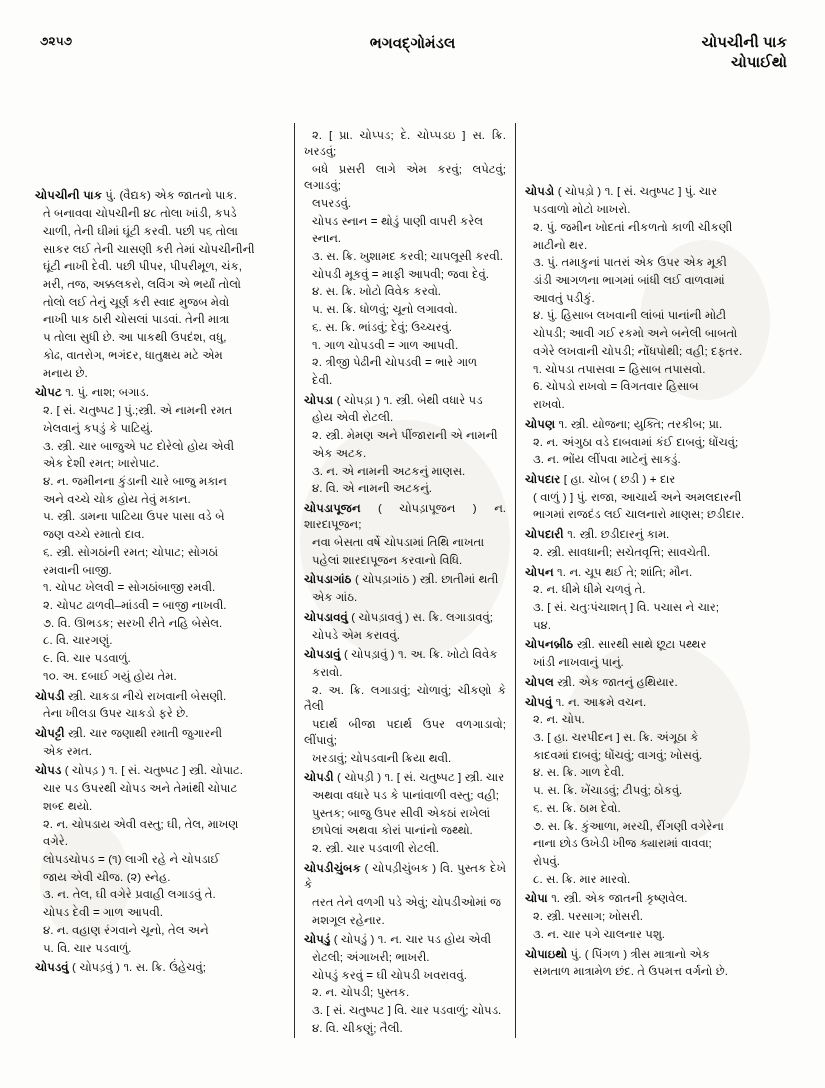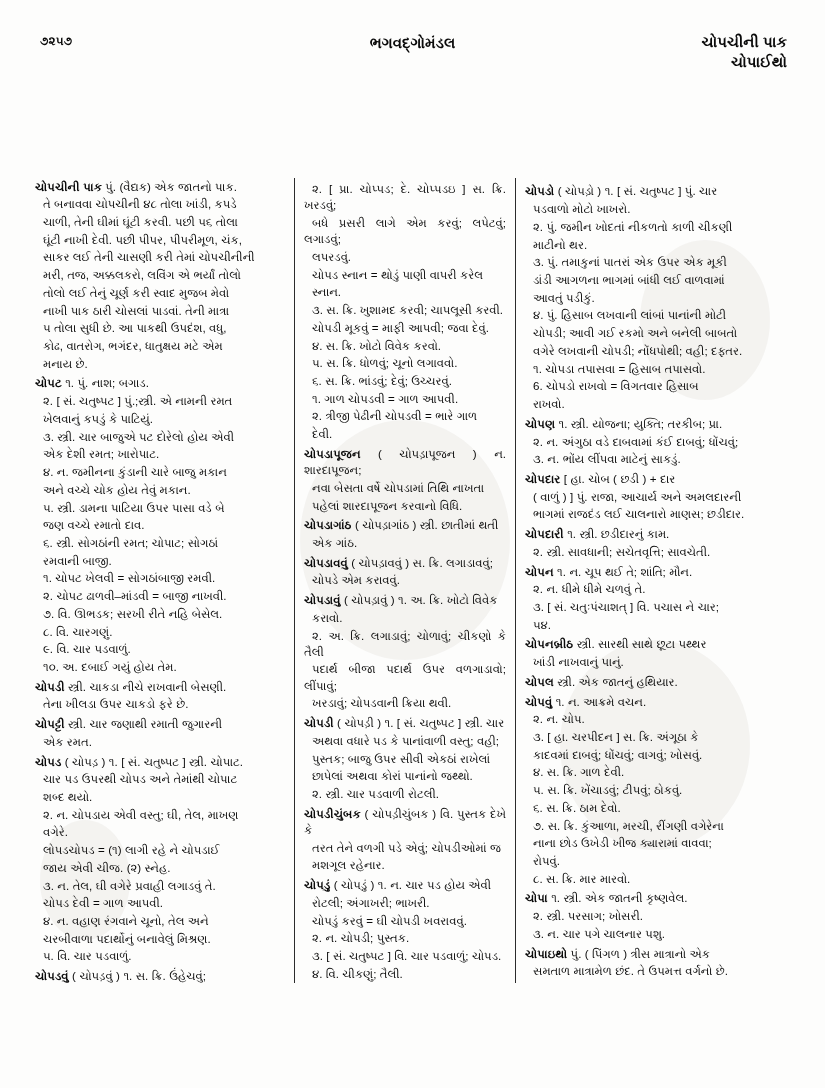--- a/index.html
+++ b/index.html
@@ -110,22 +110,22 @@
       <span class="l2">ચોપાઈથો</span>
     </div>
   </div>
 
   <div class="cols">
     <div class="col col-1" id="col-1">
         <div class="entry">
           <p><span class="hw">ચોપચીની પાક</span> પું. (વૈદ્યક) એક જાતનો પાક.</p>
           <p class="cont">તે બનાવવા ચોપચીની ૪૮ તોલા ખાંડી, કપડે</p>
           <p class="cont">ચાળી, તેની ઘીમાં ઘૂંટી કરવી. પછી ૫૬ તોલા</p>
+          <p class="cont">સાકર લઈ તેની ચાસણી કરી તેમાં ચોપચીનીની</p>
           <p class="cont">ઘૂંટી નાખી દેવી. પછી પીપર, પીપરીમૂળ, ચંક,</p>
-          <p class="cont">સાકર લઈ તેની ચાસણી કરી તેમાં ચોપચીનીની</p>
           <p class="cont">મરી, તજ, અક્કલકરો, લવિંગ એ ભર્યાં તોલો</p>
           <p class="cont">તોલો લઈ તેનું ચૂર્ણ કરી સ્વાદ મુજબ મેવો</p>
           <p class="cont">નાખી પાક ઠારી ચોસલાં પાડવાં. તેની માત્રા</p>
           <p class="cont">૫ તોલા સુધી છે. આ પાકથી ઉપદંશ, વધુ,</p>
           <p class="cont">કોઢ, વાતરોગ, ભગંદર, ધાતુક્ષય મટે એમ</p>
           <p class="cont">મનાય છે.</p>
         </div>
         <div class="entry">
           <p><span class="hw">ચોપટ</span> ૧. પું. નાશ; બગાડ.</p>
           <p class="cont">૨. [ સં. ચતુષ્પટ ] પું.;સ્ત્રી. એ નામની રમત</p>
@@ -157,21 +157,20 @@
           <p><span class="hw">ચોપડ</span> ( ચોપડ઼ ) ૧. [ સં. ચતુષ્પટ ] સ્ત્રી. ચોપાટ.</p>
           <p class="cont">ચાર પડ ઉપરથી ચોપડ અને તેમાંથી ચોપાટ</p>
           <p class="cont">શબ્દ થયો.</p>
           <p class="cont">૨. ન. ચોપડાય એવી વસ્તુ; ઘી, તેલ, માખણ</p>
           <p class="cont">વગેરે.</p>
           <p class="cont">લોપડચોપડ = (૧) લાગી રહે ને ચોપડાઈ</p>
           <p class="cont">જાય એવી ચીજ. (૨) સ્નેહ.</p>
           <p class="cont">૩. ન. તેલ, ઘી વગેરે પ્રવાહી લગાડવું તે.</p>
           <p class="cont">ચોપડ દેવી = ગાળ આપવી.</p>
           <p class="cont">૪. ન. વહાણ રંગવાને ચૂનો, તેલ અને</p>
-          <p class="cont">ચરબીવાળા પદાર્થોનું બનાવેલું મિશ્રણ.</p>
           <p class="cont">૫. વિ. ચાર પડવાળું.</p>
         </div>
         <div class="entry">
           <p><span class="hw">ચોપડવું</span> ( ચોપડ઼વું ) ૧. સ. ક્રિ. ઉંહેચવું;</p>
         </div>
       </div>
     <div class="col col-2" id="col-2">
         <div class="entry">
           <p class="cont">૨. [ પ્રા. ચોપ્પડ; દે. ચોપ્પડઇ ] સ. ક્રિ. ખરડવું;</p>
           <p class="cont">બધે પ્રસરી લાગે એમ કરવું; લપેટવું; લગાડવું;</p>
@@ -181,20 +180,28 @@
           <p class="cont">૩. સ. ક્રિ. ખુશામદ કરવી; ચાપલૂસી કરવી.</p>
           <p class="cont">ચોપડી મૂકવું = માફી આપવી; જવા દેવું.</p>
           <p class="cont">૪. સ. ક્રિ. ખોટો વિવેક કરવો.</p>
           <p class="cont">૫. સ. ક્રિ. ધોળવું; ચૂનો લગાવવો.</p>
           <p class="cont">૬. સ. ક્રિ. ભાંડવું; દેવું; ઉચ્ચરવું.</p>
           <p class="cont">૧. ગાળ ચોપડવી = ગાળ આપવી.</p>
           <p class="cont">૨. ત્રીજી પેઢીની ચોપડવી = ભારે ગાળ</p>
           <p class="cont">દેવી.</p>
         </div>
         <div class="entry">
+          <p><span class="hw">ચોપડા</span> ( ચોપડ઼ા ) ૧. સ્ત્રી. બેથી વધારે પડ</p>
+          <p class="cont">હોય એવી રોટલી.</p>
+          <p class="cont">૨. સ્ત્રી. મેમણ અને પીંજારાની એ નામની</p>
+          <p class="cont">એક અટક.</p>
+          <p class="cont">૩. ન. એ નામની અટકનું માણસ.</p>
+          <p class="cont">૪. વિ. એ નામની અટકનું.</p>
+        </div>
+        <div class="entry">
           <p><span class="hw">ચોપડાપૂજન</span> ( ચોપડ઼ાપૂજન ) ન. શારદાપૂજન;</p>
           <p class="cont">નવા બેસતા વર્ષે ચોપડામાં તિથિ નાખતા</p>
           <p class="cont">પહેલાં શારદાપૂજન કરવાનો વિધિ.</p>
         </div>
         <div class="entry">
           <p><span class="hw">ચોપડાગાંઠ</span> ( ચોપડ઼ાગાંઠ ) સ્ત્રી. છાતીમાં થતી</p>
           <p class="cont">એક ગાંઠ.</p>
         </div>
         <div class="entry">
           <p><span class="hw">ચોપડાવવું</span> ( ચોપડ઼ાવવું ) સ. ક્રિ. લગાડાવવું;</p>

